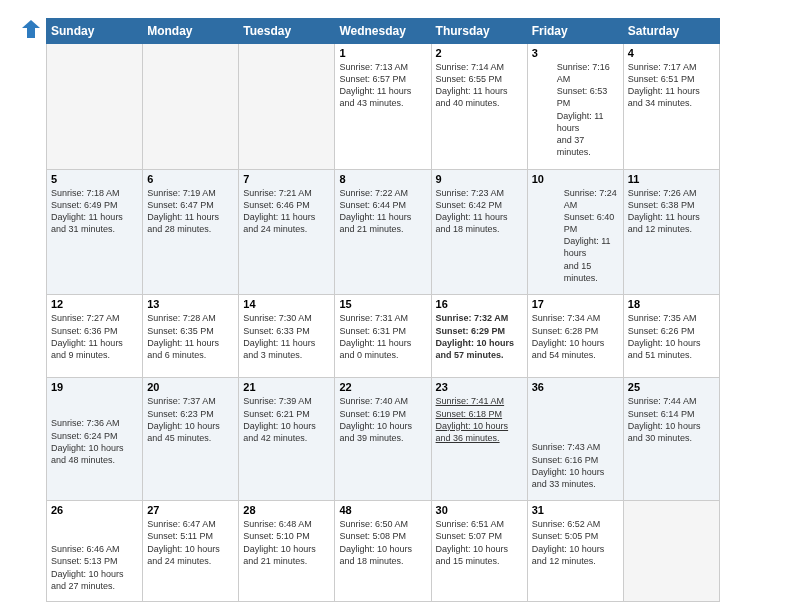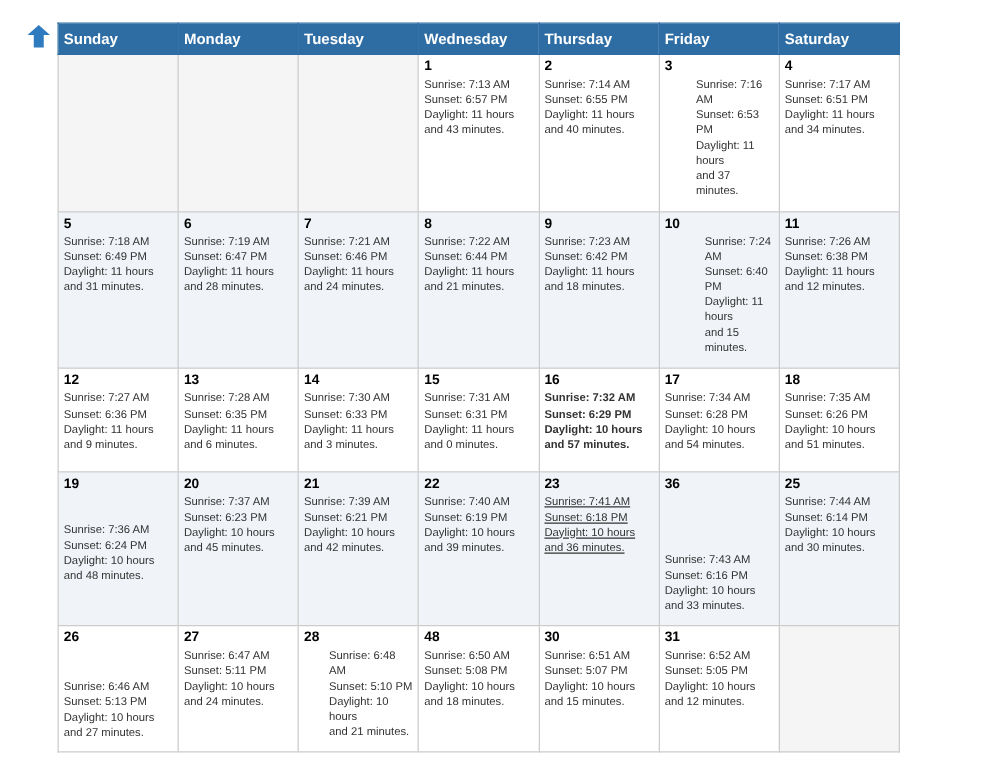--- a/index.html
+++ b/index.html
@@ -343,21 +343,21 @@
           </td>
           <td>
             <span class="day-number">27</span>
             <div class="day-info" style="white-space: pre-line;">Sunrise: 6:47 AM
 Sunset: 5:11 PM
 Daylight: 10 hours
 and 24 minutes.</div>
           </td>
           <td>
             <span class="day-number">28</span>
-            <div class="day-info" style="white-space: pre-line; margin-left: 20px;">Sunrise: 6:48 AM
+            <div class="day-info" style="white-space: pre-line;">Sunrise: 6:48 AM
 Sunset: 5:10 PM
 Daylight: 10 hours
 and 21 minutes.</div>
           </td>
           <td>
             <span class="day-number">48</span>
             <div class="day-info" style="white-space: pre-line;">Sunrise: 6:50 AM
 Sunset: 5:08 PM
 Daylight: 10 hours
 and 18 minutes.</div>

